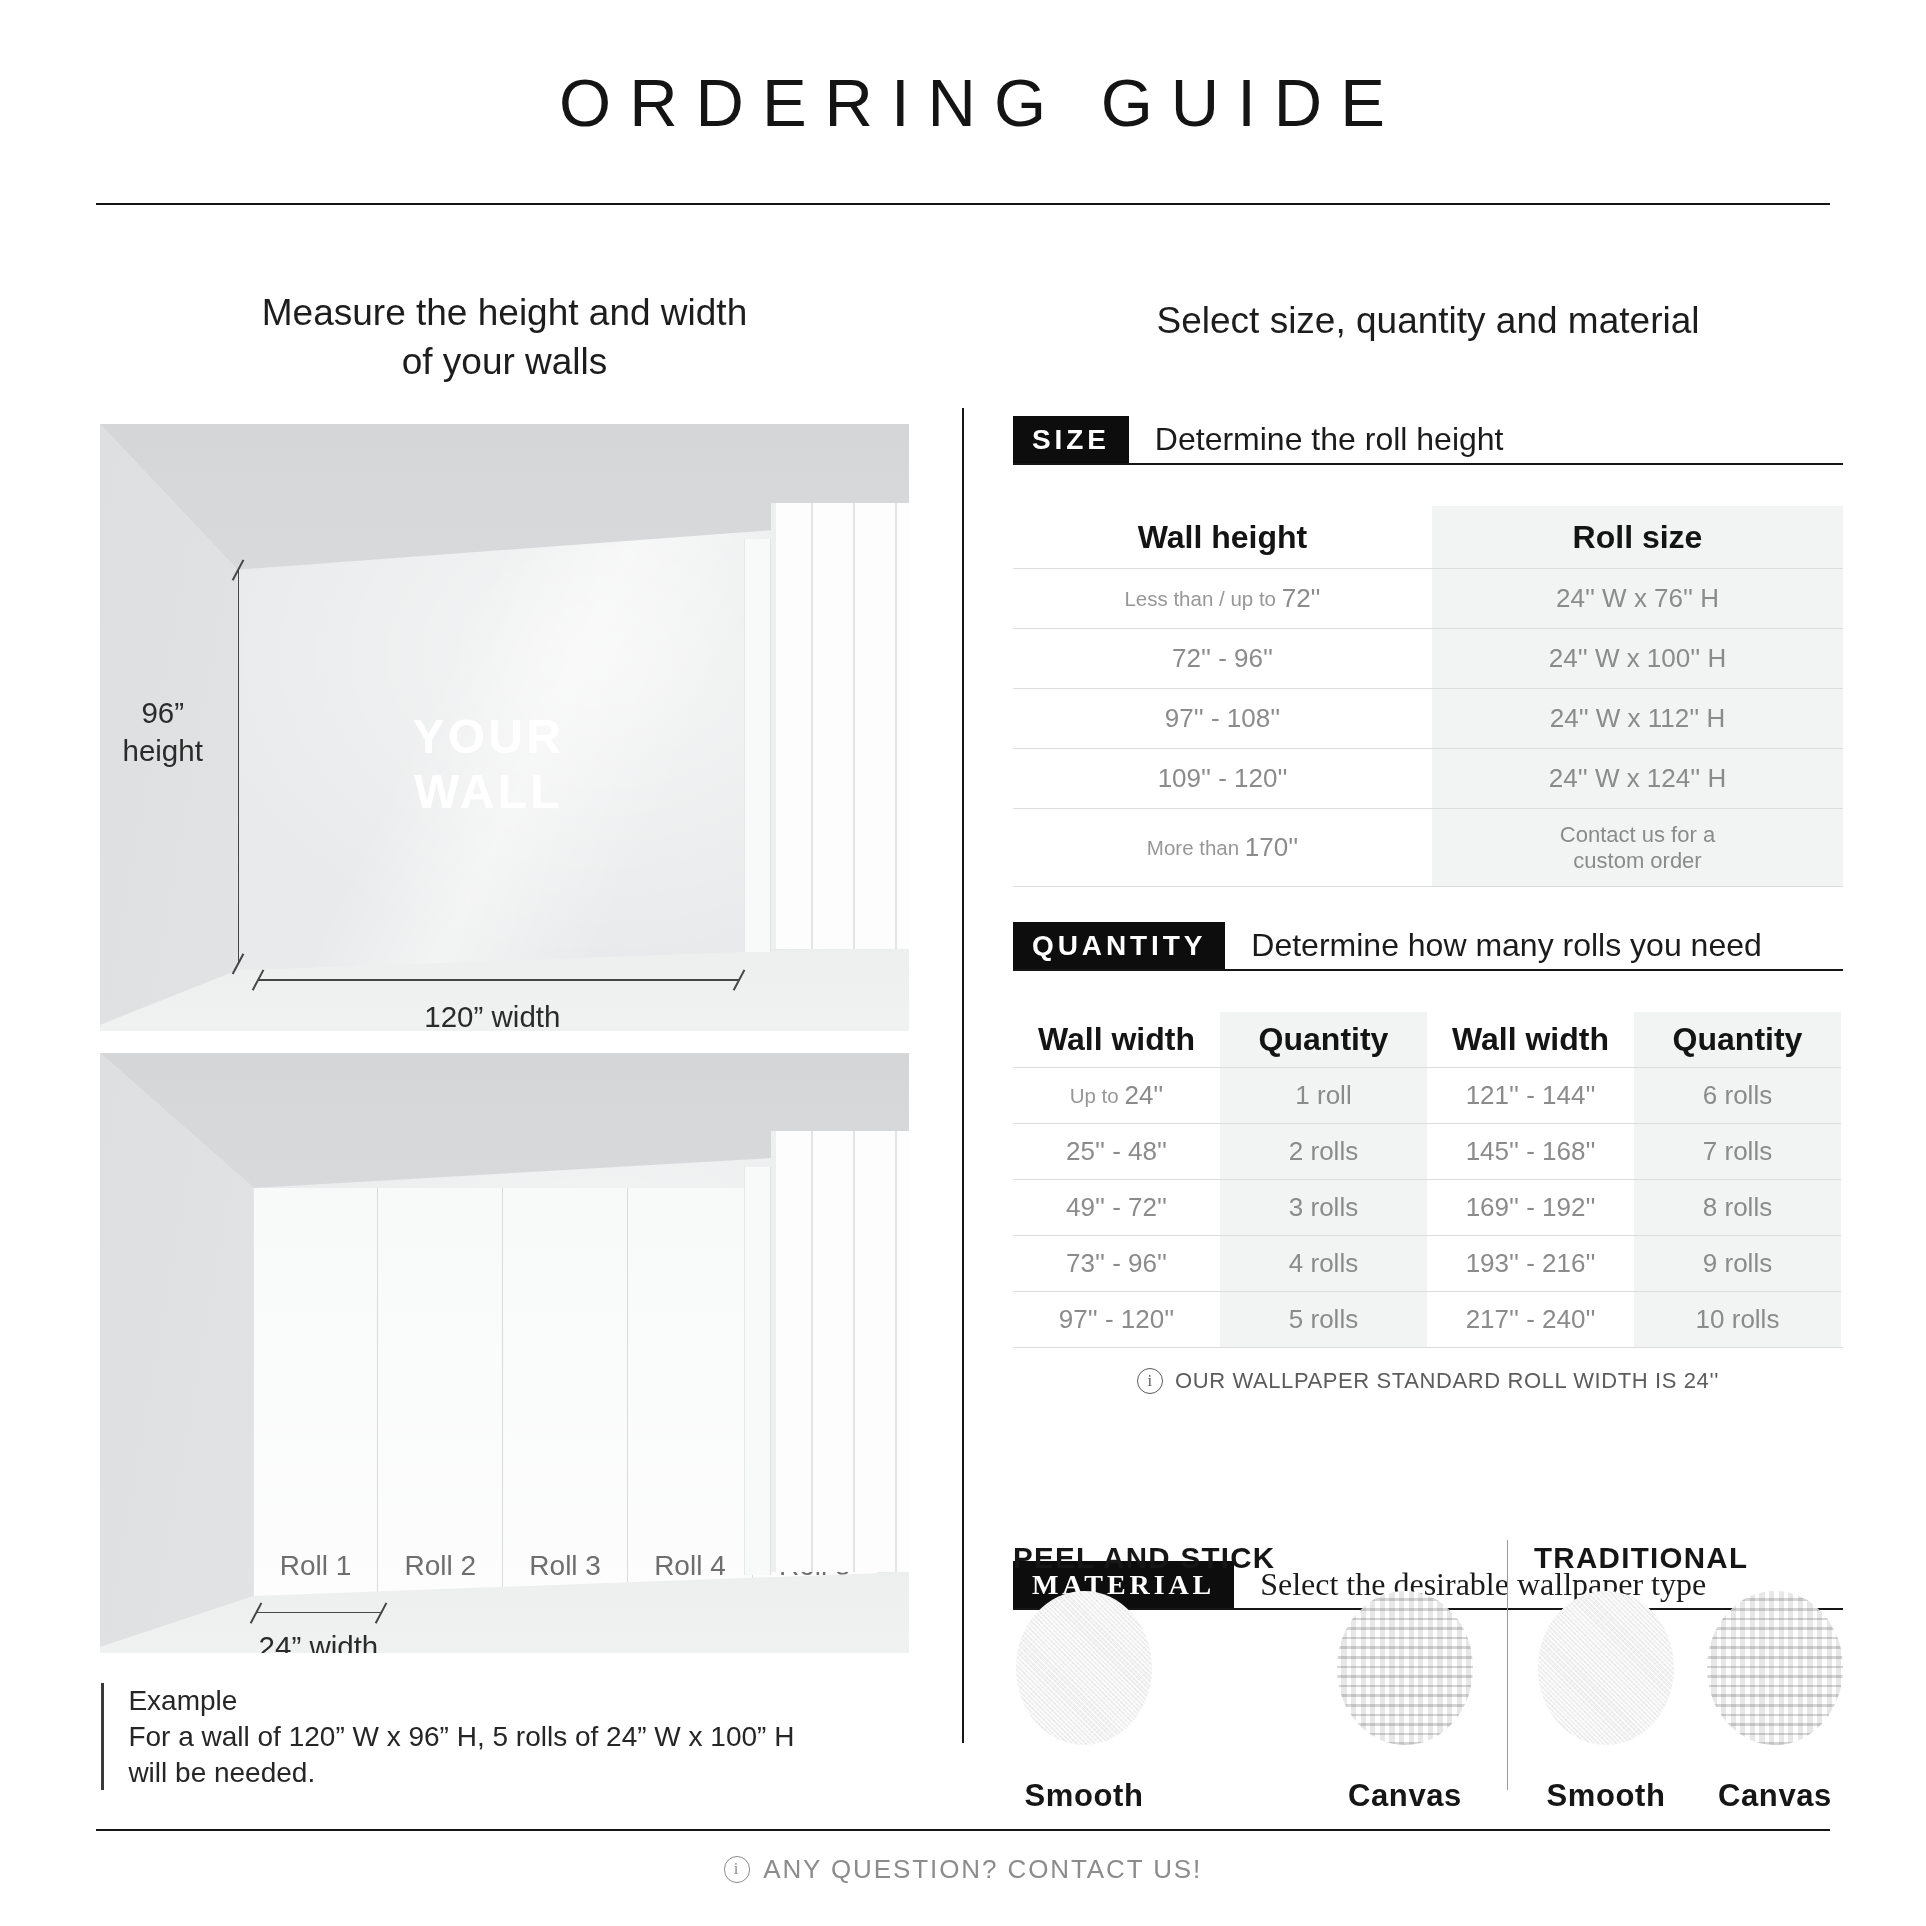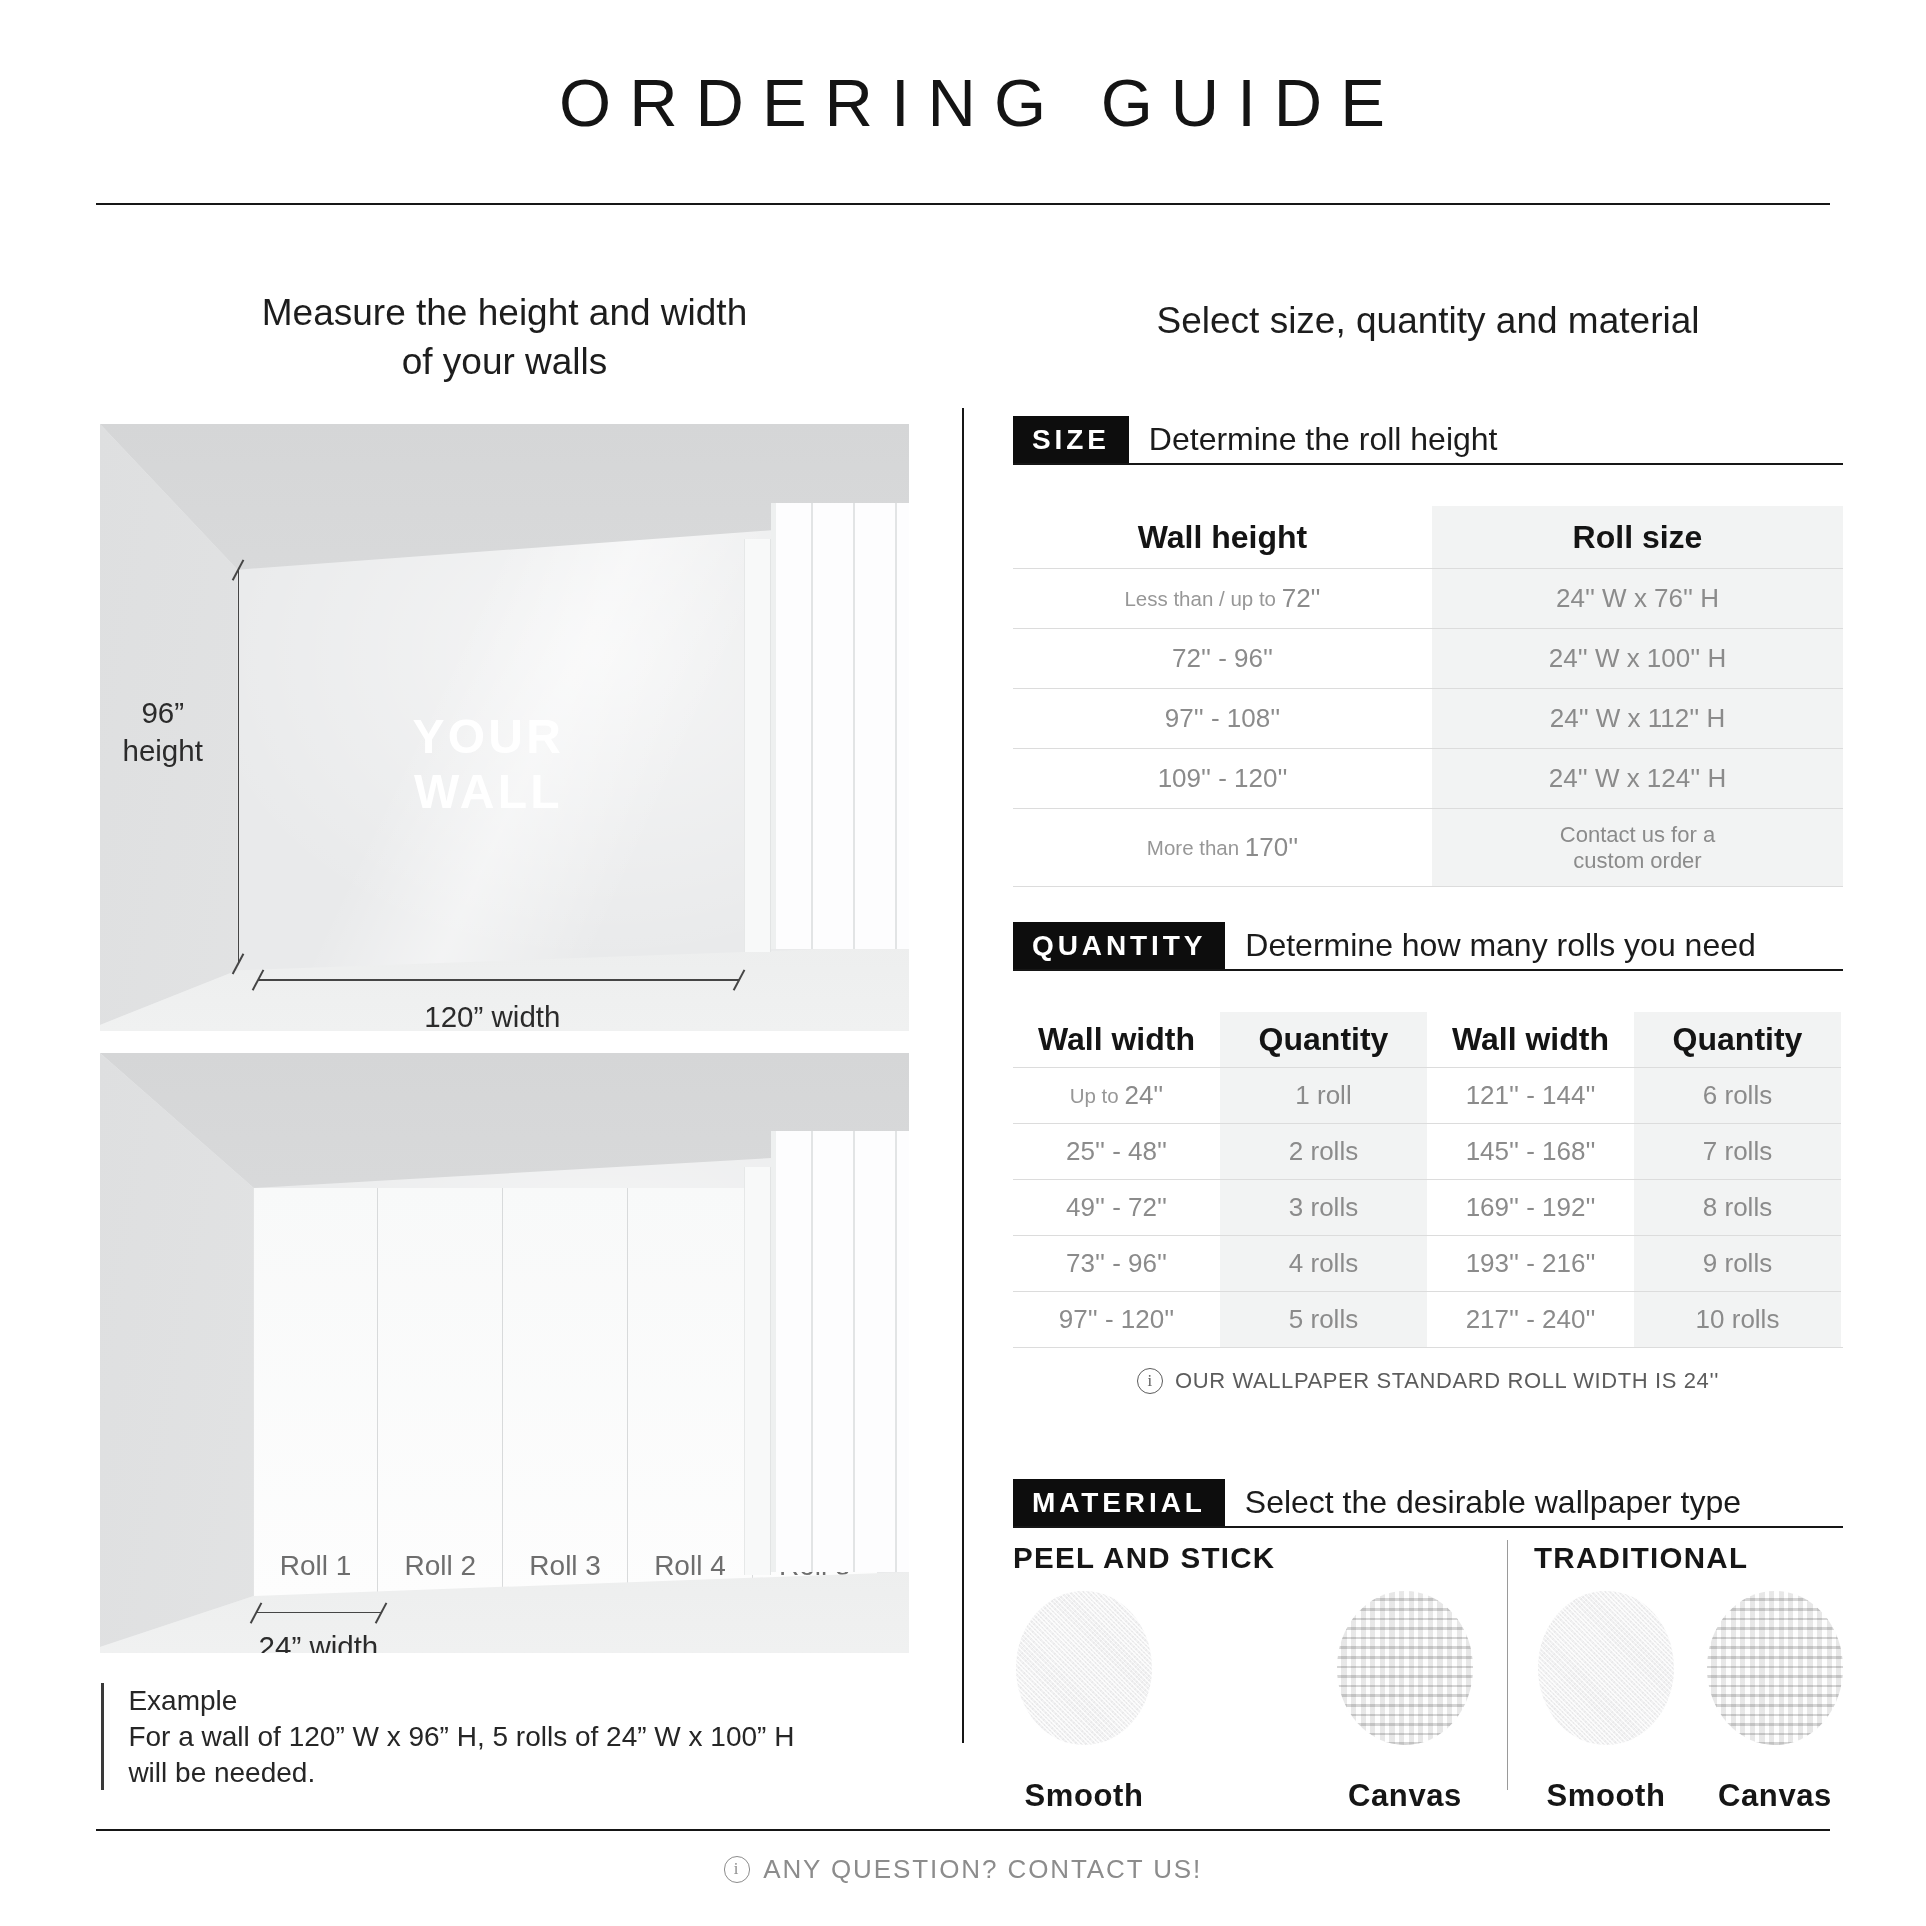--- a/index.html
+++ b/index.html
@@ -53,21 +53,21 @@
   .panel{flex:1;position:relative;background:linear-gradient(180deg,#f8f9f9,#fdfdfd);}
   .panel + .panel{border-left:1.3px solid #d8dadb;}
   .roll-label{position:absolute;bottom:16.7px;left:0;width:100%;text-align:center;
               font-size:28px;color:#6e6e6e;}
 
   
   .example{position:absolute;border-left:3.2px solid #3a3a3a;padding-left:24.4px;
            font-size:28px;line-height:1.28;color:#262626;}
 
   
-  .sec-head{position:absolute;display:flex;align-items:flex-end;gap:20px;
+  .sec-head{position:absolute;display:flex;align-items:flex-end;gap:26px;
             border-bottom:2.6px solid #161616;}
   .badge{background:#0d0d0d;color:#ffffff;font-size:28px;font-weight:700;
          letter-spacing:3.9px;padding:7.7px 19px;white-space:nowrap;}
   .sec-title{font-size:32px;color:#1b1b1b;padding-bottom:5.1px;white-space:nowrap;}
 
   .grid{position:absolute;display:grid;}
   .t-cell{display:flex;align-items:center;justify-content:center;gap:0;}
   .t-cell.th{font-size:32px;font-weight:700;color:#141414;}
   .t-cell .val{font-size:26px;color:#8b8b8b;}
   .t-cell .pre{font-size:20.5px;color:#979797;white-space:pre;}
@@ -316,21 +316,21 @@
     <div class="t-cell rt gray">
         <span class="val">10 rolls</span>
       </div>
   </div>
 
   <div class="note-row" style="left:1013px;top:1368px;width:830px;">
     <span class="info-icon">i</span>
     <span>OUR WALLPAPER STANDARD ROLL WIDTH IS 24''</span>
   </div>
 
-  <div class="sec-head" style="left:1013px;top:1479px;width:830px;">
+  <div class="sec-head" style="left:1013px;top:1561px;width:830px;font-family:Liberation Serif, serif;">
     <span class="badge">MATERIAL</span>
     <span class="sec-title">Select the desirable wallpaper type</span>
   </div>
 
   <div class="group-title" style="left:1013px;top:1541px;width:457px;">PEEL AND STICK</div>
   <div class="group-title" style="left:1534px;top:1541px;width:308px;">TRADITIONAL</div>
 
   <div class="mat-divider" style="left:1507px;top:1540px;height:250px;"></div>
 
   <div class="mat-group" style="left:1016px;top:1591px;width:457px;">

